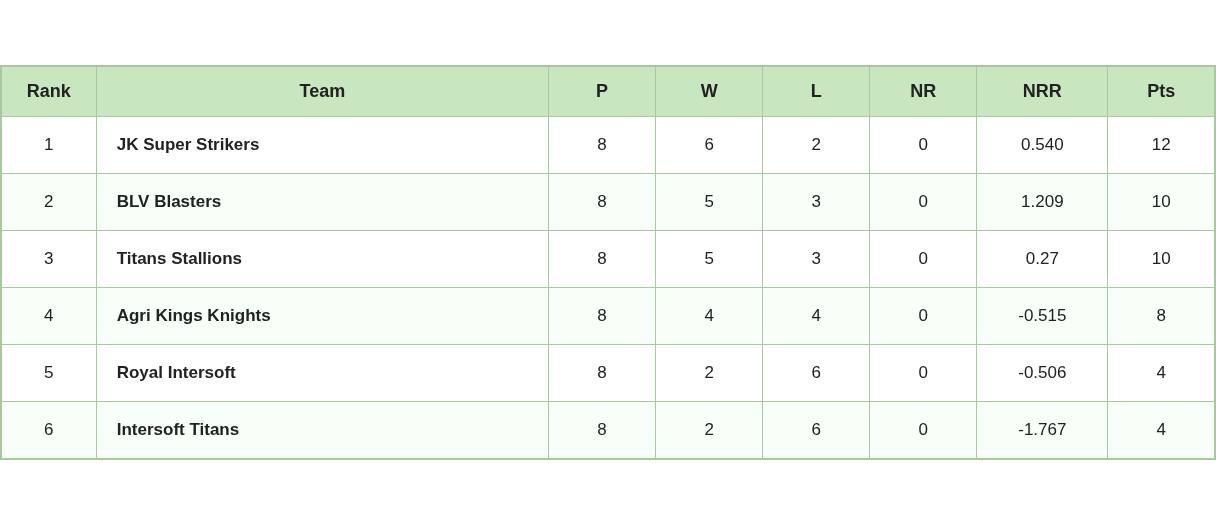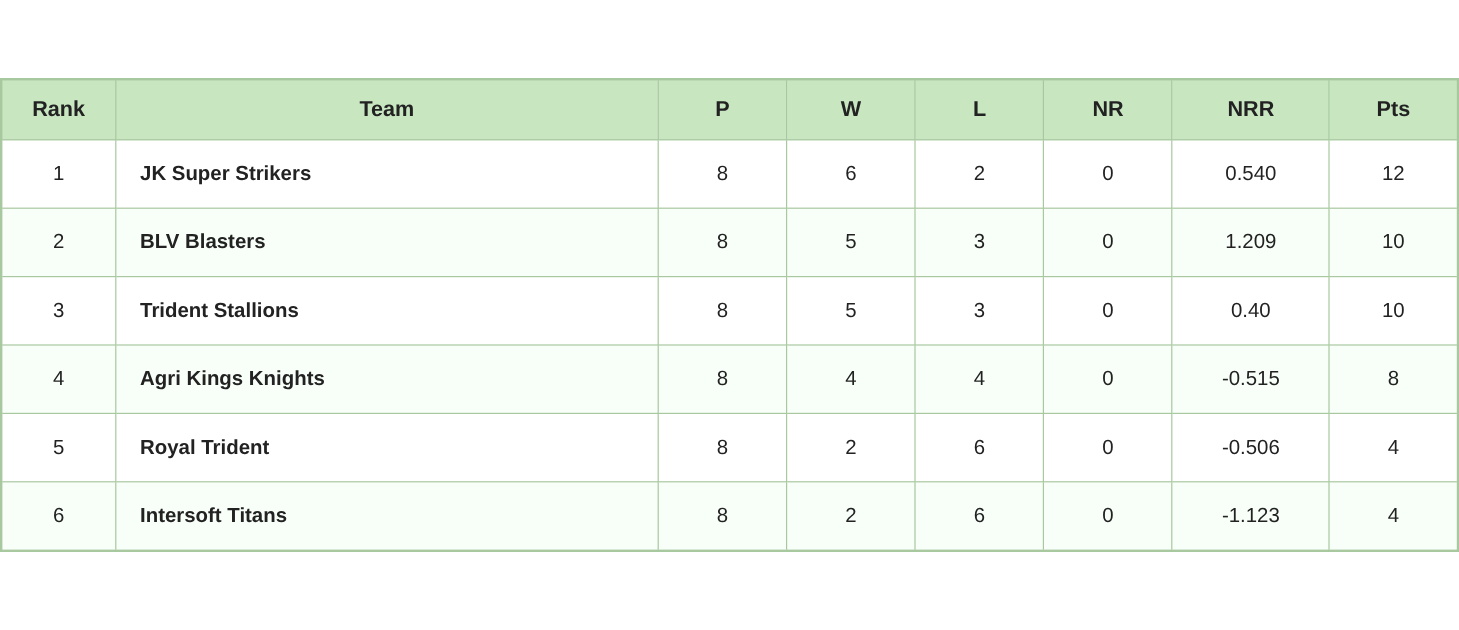--- a/index.html
+++ b/index.html
@@ -123,53 +123,53 @@
           <td class="team-name">BLV Blasters</td>
           <td>8</td>
           <td>5</td>
           <td>3</td>
           <td>0</td>
           <td>1.209</td>
           <td>10</td>
         </tr>
         <tr>
           <td>3</td>
-          <td class="team-name">Trident Stallions</td>
+          <td class="team-name">Titans Stallions</td>
           <td>8</td>
           <td>5</td>
           <td>3</td>
           <td>0</td>
-          <td>0.40</td>
+          <td>0.27</td>
           <td>10</td>
         </tr>
         <tr>
           <td>4</td>
           <td class="team-name">Agri Kings Knights</td>
           <td>8</td>
           <td>4</td>
           <td>4</td>
           <td>0</td>
           <td>-0.515</td>
           <td>8</td>
         </tr>
         <tr>
           <td>5</td>
-          <td class="team-name">Royal Trident</td>
+          <td class="team-name">Royal Intersoft</td>
           <td>8</td>
           <td>2</td>
           <td>6</td>
           <td>0</td>
           <td>-0.506</td>
           <td>4</td>
         </tr>
         <tr>
           <td>6</td>
           <td class="team-name">Intersoft Titans</td>
           <td>8</td>
           <td>2</td>
           <td>6</td>
           <td>0</td>
-          <td>-1.123</td>
+          <td>-1.767</td>
           <td>4</td>
         </tr>
       </tbody>
   </table>
 </div>
 
 </body></html>

